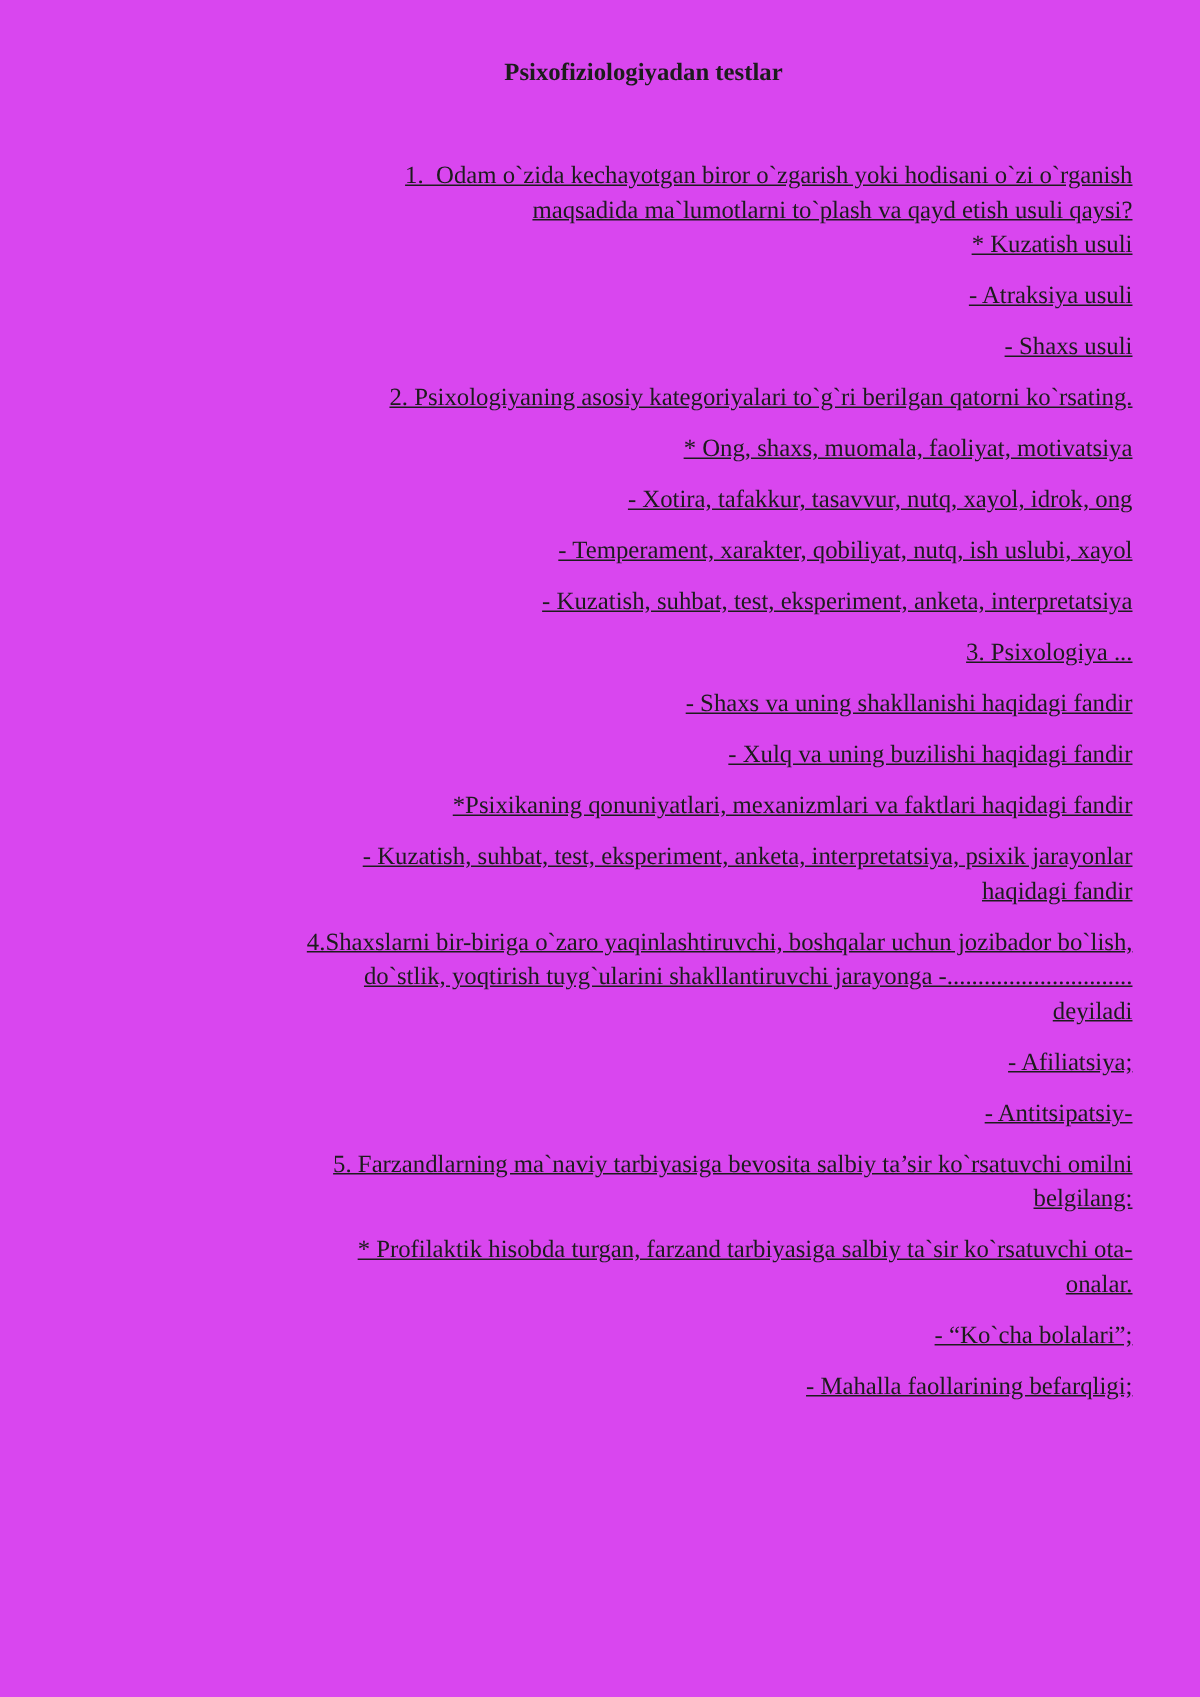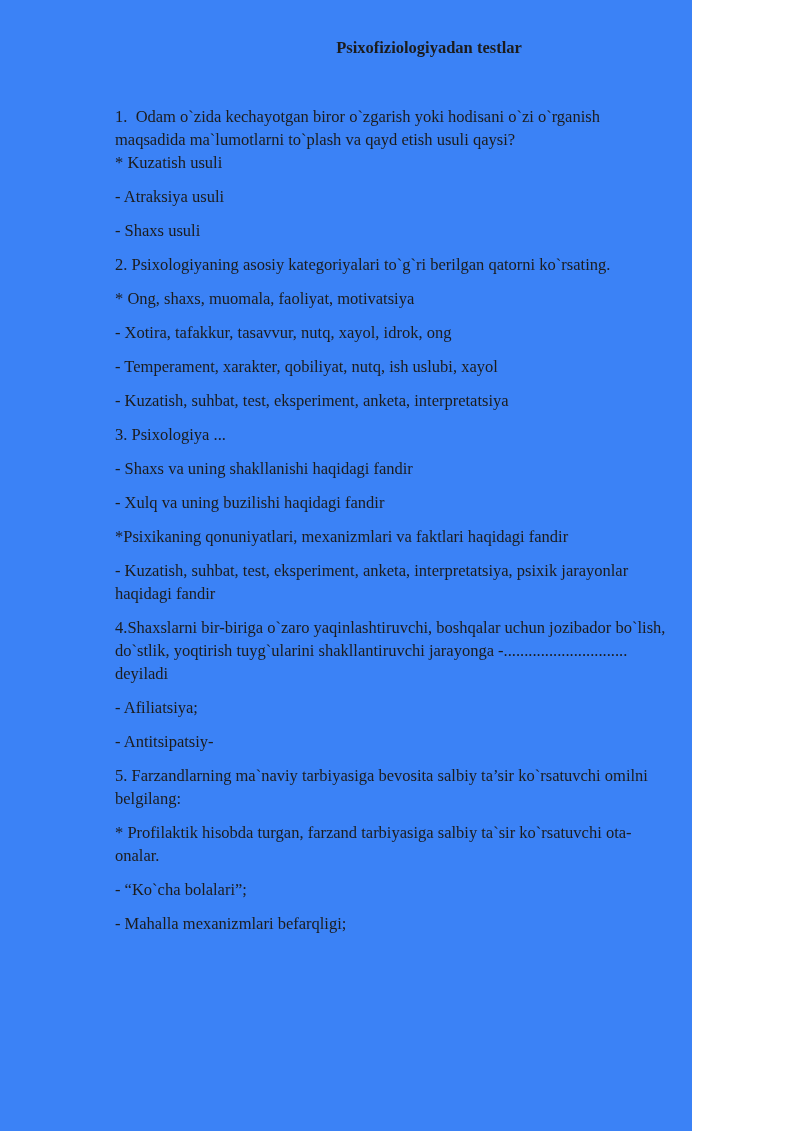--- a/index.html
+++ b/index.html
@@ -8,44 +8,45 @@
   }
   body {
     width: 800px;
     height: 1131px;
     background: #ffffff;
     overflow: hidden;
     font-family: "Liberation Serif", "DejaVu Serif", serif;
   }
   .page {
     box-sizing: border-box;
-    width: 692px;
+    width: 800px;
     height: 1131px;
     padding: 36px 45px 0 115px;
-    background: #3b82f6;
+    background: #d946ef;
     color: #1c1c1c;
   }
   .doc-title {
     font-size: 16.5px;
     line-height: 23px;
     font-weight: bold;
     text-align: center;
     margin: 0 0 46px 0;
     
     width: 628px;
   }
   .paragraphs {
     width: 640px;
   }
   .para {
     font-size: 16.5px;
     line-height: 23px;
     margin: 0 0 11px 0;
     white-space: pre-wrap;
-    text-align: left;
+    text-align: right;
+    text-decoration: underline;
   }
   .para.tight {
     margin-bottom: 0;
   }
 </style>
 </head>
 <body>
 
 <div class="page">
   <h1 class="doc-title">Psixofiziologiyadan testlar</h1>
@@ -69,15 +70,15 @@
       <p class="para">4.Shaxslarni bir-biriga o`zaro yaqinlashtiruvchi, boshqalar uchun jozibador bo`lish,
 do`stlik, yoqtirish tuyg`ularini shakllantiruvchi jarayonga -..............................
 deyiladi</p>
       <p class="para">- Afiliatsiya;</p>
       <p class="para">- Antitsipatsiy-</p>
       <p class="para">5. Farzandlarning ma`naviy tarbiyasiga bevosita salbiy ta’sir ko`rsatuvchi omilni
 belgilang:</p>
       <p class="para">* Profilaktik hisobda turgan, farzand tarbiyasiga salbiy ta`sir ko`rsatuvchi ota-
 onalar.</p>
       <p class="para">- “Ko`cha bolalari”;</p>
-      <p class="para">- Mahalla mexanizmlari befarqligi;</p>
+      <p class="para">- Mahalla faollarining befarqligi;</p>
     </div>
 </div>
 
 </body></html>

